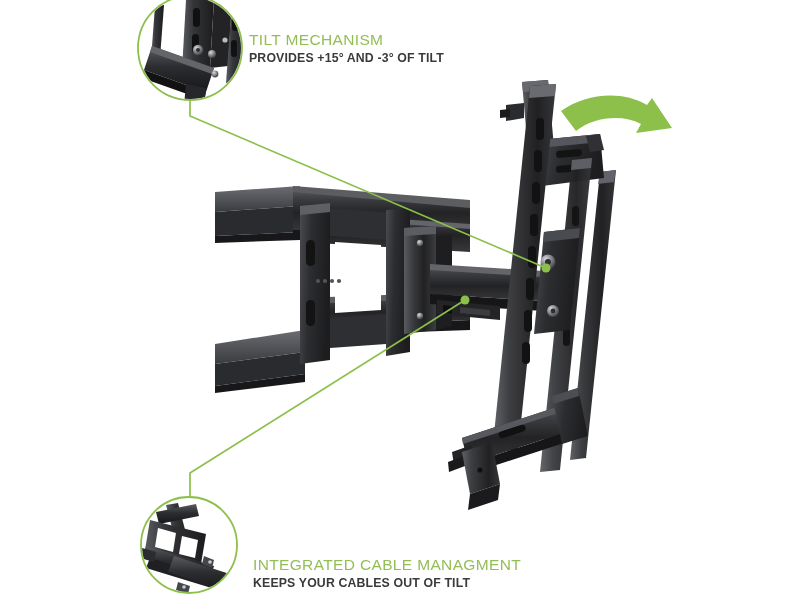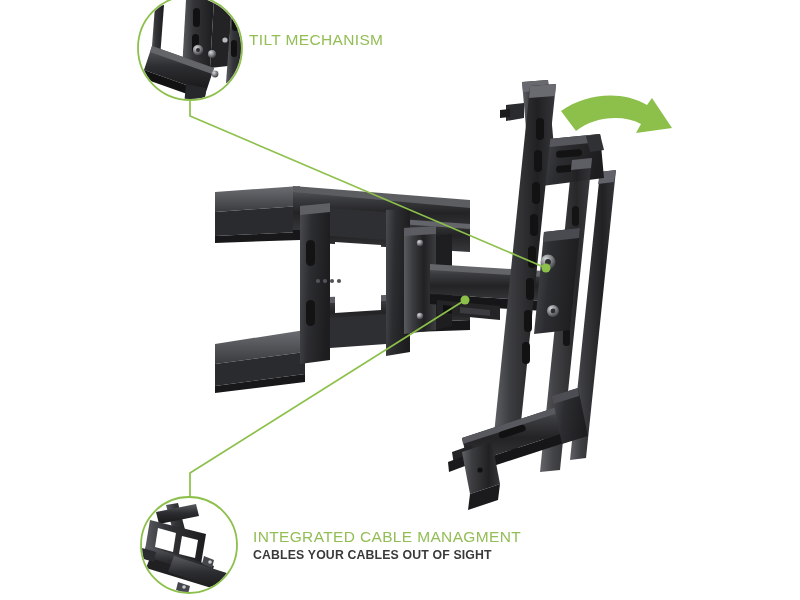--- a/index.html
+++ b/index.html
@@ -314,20 +314,21 @@
       <circle cx="210" cy="562" r="1.8" fill="#c9cacd"></circle>
       <path d="M178,582 L190,586 L188,594 L176,590 Z" fill="#46474c"></path>
       <circle cx="184" cy="587" r="1.8" fill="#c9cacd"></circle>
 
       <path d="M142,548 L156,552 L154,562 L140,558 Z" fill="#2b2c2f"></path>
     </g>
   </svg>
 
   <div class="callout-text" id="callout-top-text">
     <div class="callout-title" style="color: rgb(147, 190, 85);">TILT MECHANISM</div>
+    <div class="callout-sub" style="color: rgb(58, 58, 58);">PROVIDES +15° AND -3° OF TILT</div>
   </div>
 
   <div class="callout-text" id="callout-bottom-text">
-    <div class="callout-title" style="color: rgb(147, 190, 85);">INTEGRATED CABLE MANAGMENT</div>
-    <div class="callout-sub" style="color: rgb(58, 58, 58);">CABLES YOUR CABLES OUT OF SIGHT</div>
+    <div class="callout-title" style="color: rgb(147, 190, 85); margin-top: 28px;">INTEGRATED CABLE MANAGMENT</div>
+    <div class="callout-sub" style="color: rgb(58, 58, 58);">KEEPS YOUR CABLES OUT OF TILT</div>
   </div>
 
 </div>
 
 </body></html>

